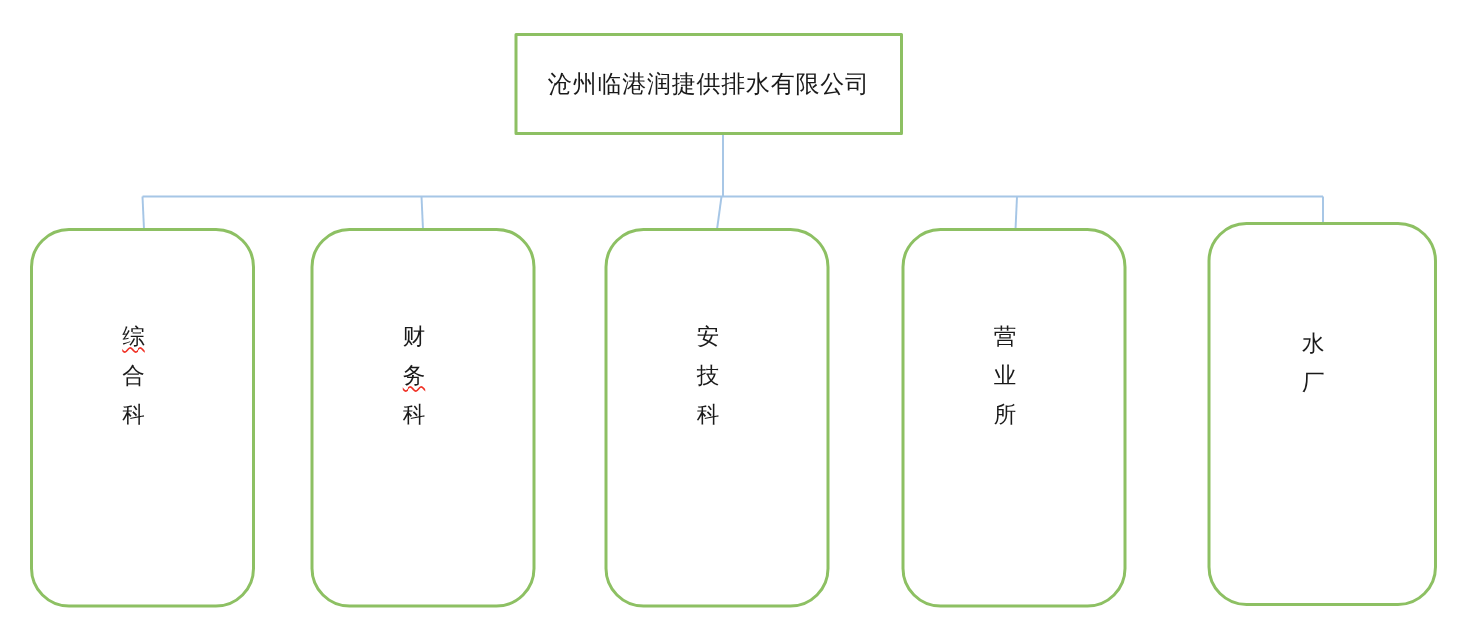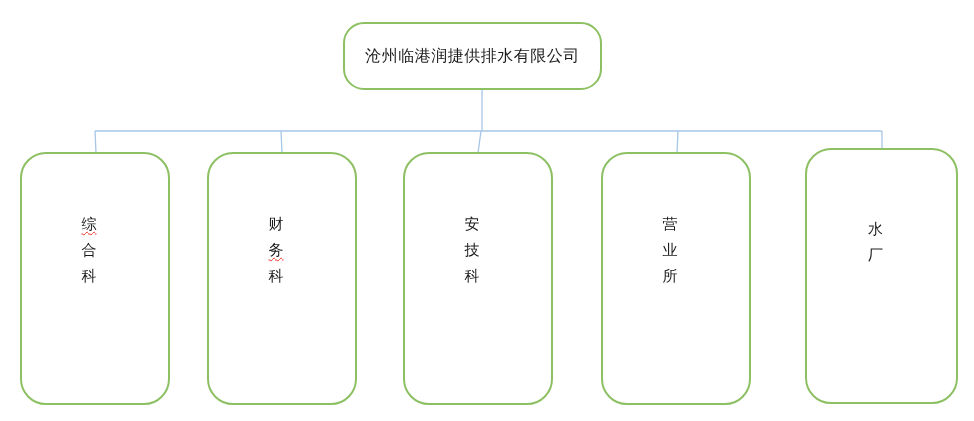--- a/index.html
+++ b/index.html
@@ -20,21 +20,21 @@
     overflow: hidden;
   }
   .connectors { position: absolute; left: 0; top: 0; width: 974px; height: 421px; }
   .connectors line { stroke: var(--connector); stroke-width: 1.3; fill: none; }
   .root-node {
     position: absolute;
     left: 343px; top: 22px;
     width: 259px; height: 68px;
     background: #ffffff;
     border: 2px solid var(--node-border);
-    border-radius: 21px;
+    border-radius: 1px;
     display: flex; align-items: center; justify-content: center;
   }
   .root-label {
     font-size: 16px;
     color: var(--text);
     letter-spacing: 0.5px;
     white-space: nowrap;
   }
   .dept-node {
     position: absolute;

